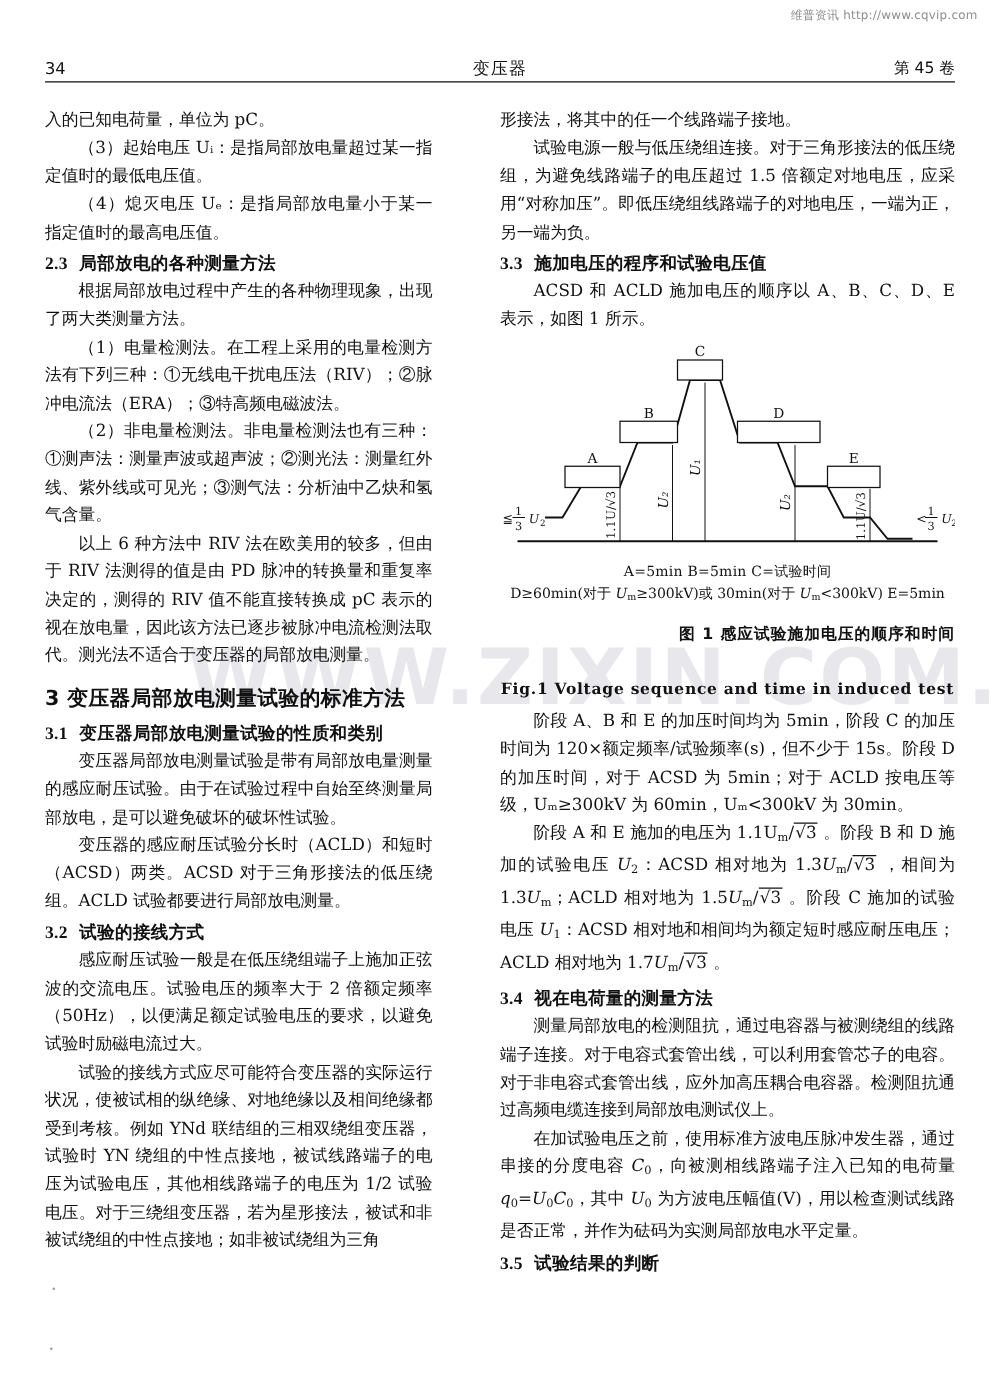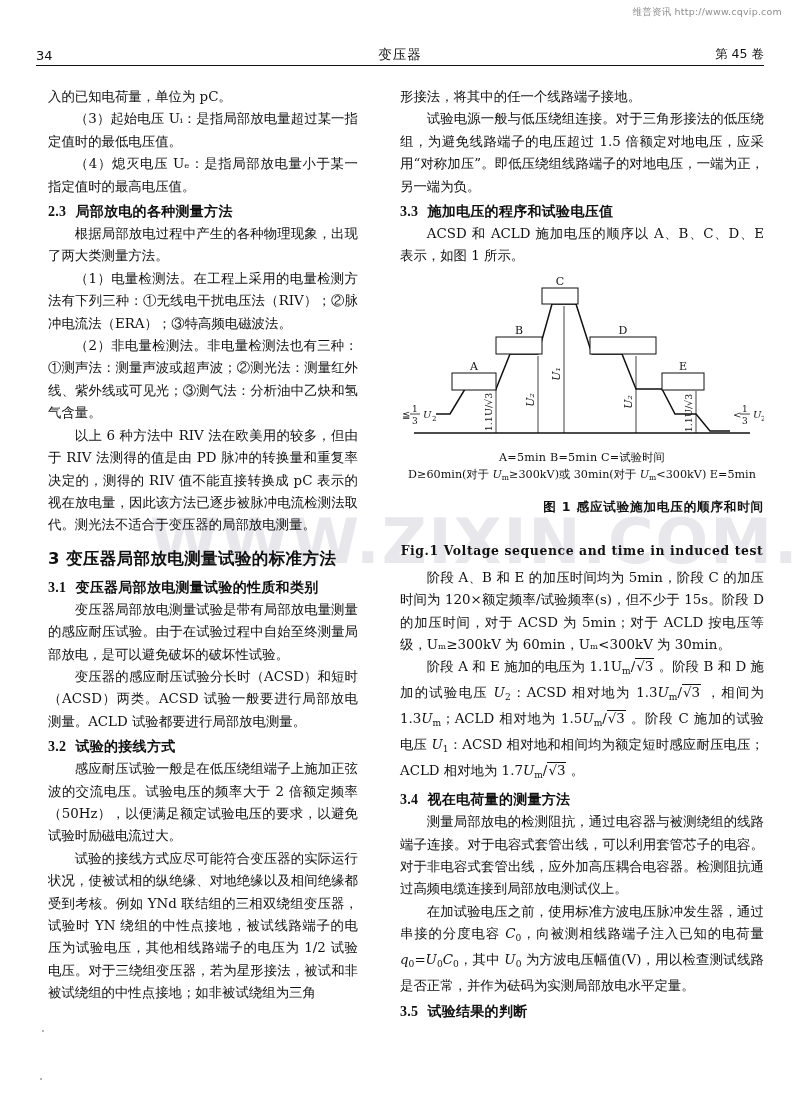--- a/index.html
+++ b/index.html
@@ -48,21 +48,21 @@
   .head .rule{
     position:absolute;left:0;right:0;bottom:0;border-bottom:1.6px solid #111;
   }
 
   
   .col{
     position:absolute;top:86px;width:310px;
     font-size:13.4px;line-height:22.4px;
     text-align:justify;text-justify:inter-ideograph;
   }
-  .col-left{left:36px;margin-left:12px;}
+  .col-left{left:36px;}
   .col-right{left:400px;width:364px;}
 
   p{margin:0;}
   .ind{text-indent:2em;}
   .noind{text-indent:0;}
 
   h3.sec{
     margin:2px 0 0 0;
     font-size:14px;line-height:23px;font-weight:bold;
     font-family:Liberation Serif, serif;
@@ -134,21 +134,21 @@
 
     <h2 class="bigsec">
       <span class="num">3</span><span>变压器局部放电测量试验的标准方法</span>
     </h2>
 
     <h3 class="sec">
       <span class="num">3.1</span><span>变压器局部放电测量试验的性质和类别</span>
     </h3>
 
     <p class="ind">变压器局部放电测量试验是带有局部放电量测量的感应耐压试验。由于在试验过程中自始至终测量局部放电，是可以避免破坏的破坏性试验。</p>
-    <p class="ind">变压器的感应耐压试验分长时（ACSD）和短时（ACSD）两类。ACSD 试验一般要进行局部放电测量。ACLD 试验都要进行局部放电测量。</p>
+    <p class="ind">变压器的感应耐压试验分长时（ACLD）和短时（ACSD）两类。ACSD 对于三角形接法的低压绕组。ACLD 试验都要进行局部放电测量。</p>
 
     <h3 class="sec">
       <span class="num">3.2</span><span>试验的接线方式</span>
     </h3>
 
     <p class="ind">感应耐压试验一般是在低压绕组端子上施加正弦波的交流电压。试验电压的频率大于 2 倍额定频率（50Hz），以便满足额定试验电压的要求，以避免试验时励磁电流过大。</p>
     <p class="ind">试验的接线方式应尽可能符合变压器的实际运行状况，使被试相的纵绝缘、对地绝缘以及相间绝缘都受到考核。例如 YNd 联结组的三相双绕组变压器，试验时 YN 绕组的中性点接地，被试线路端子的电压为试验电压，其他相线路端子的电压为 1/2 试验电压。对于三绕组变压器，若为星形接法，被试和非被试绕组的中性点接地；如非被试绕组为三角</p>
   </div>
 
   <div class="col col-right">

